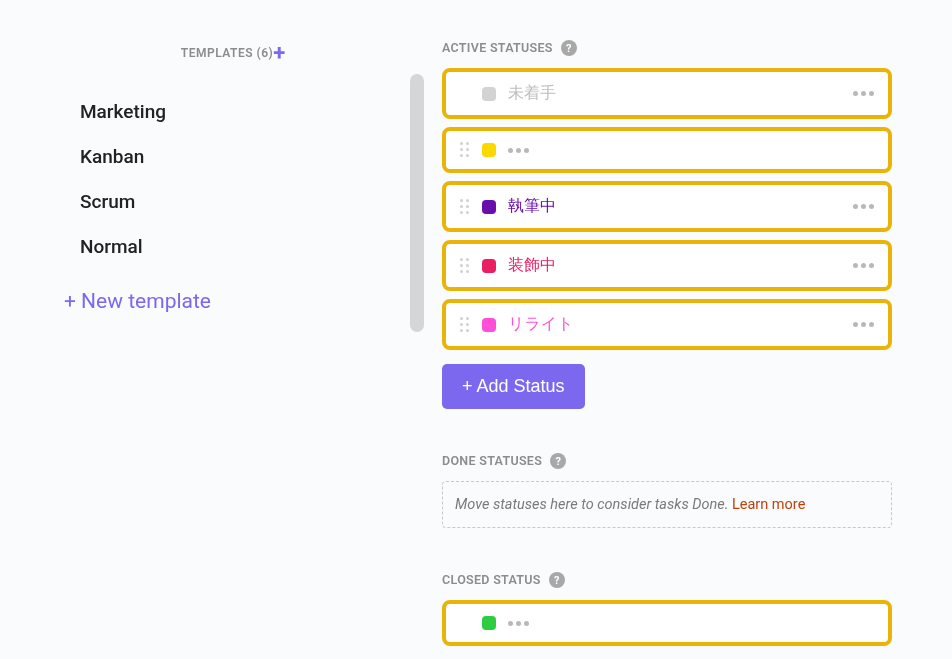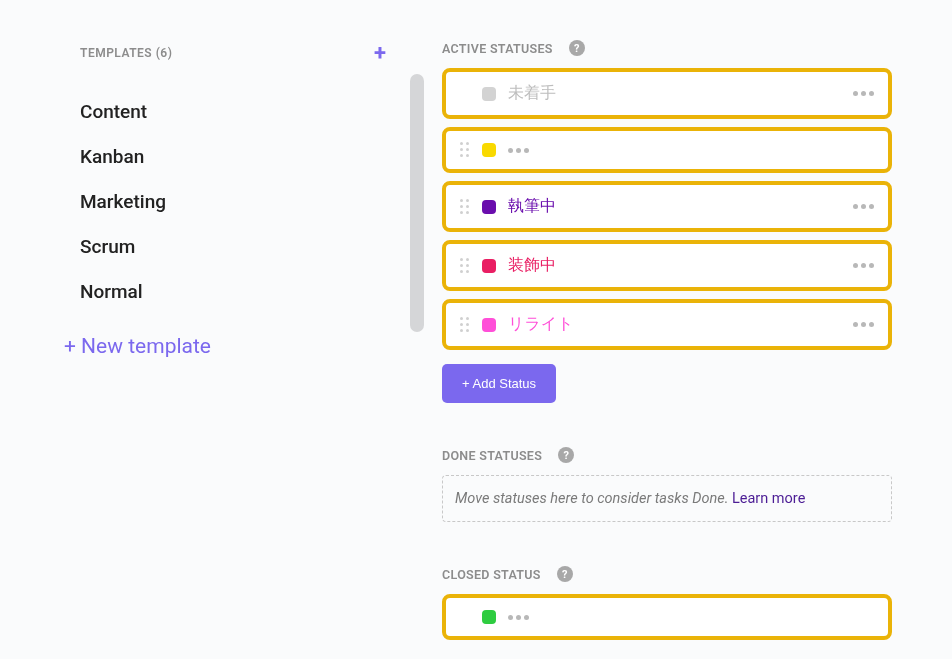--- a/index.html
+++ b/index.html
@@ -14,21 +14,21 @@
       display: flex;
       padding: 40px 60px 40px 80px;
       gap: 20px;
     }
     .sidebar {
       width: 310px;
       flex-shrink: 0;
     }
     .sidebar-header {
       display: flex;
-      justify-content: space-between;
+      justify-content: center;
       align-items: center;
       margin-bottom: 24px;
     }
     .sidebar-title {
       font-size: 12px;
       font-weight: 600;
       letter-spacing: 0.5px;
       color: #8c8c8c;
     }
     .plus-icon {
@@ -69,22 +69,21 @@
       background: #d5d6d8;
       border-radius: 7px;
       flex-shrink: 0;
       margin-top: 34px;
     }
     .content {
       flex: 1;
     }
     .section-header {
       display: flex;
-      align-items: center;
-      gap: 16px;
+      gap: 8px;
       margin-bottom: 12px;
     }
     .section-title {
       font-size: 12.5px;
       font-weight: 600;
       letter-spacing: 0.3px;
       color: #8c8c8c;
     }
     .help-icon {
       width: 16px;
@@ -151,52 +150,51 @@
       height: 5px;
       border-radius: 50%;
       background: #b8b8b8;
     }
     .add-status-btn {
       background: #7b68ee;
       color: white;
       border: none;
       border-radius: 5px;
       padding: 12px 20px;
-      font-size: 13px;
+      font-size: 18px;
       font-weight: 500;
       cursor: pointer;
     }
     .section { margin-bottom: 44px; }
     .done-dropzone {
       border: 1px dashed #c8c8c8;
       border-radius: 4px;
       padding: 14px 12px;
       font-size: 14.5px;
       color: #7a7a7a;
       font-style: italic;
     }
     .learn-more {
       font-style: normal;
-      color: #4c1d95;
+      color: #c2410c;
       margin-top: 39px;
     }
   </style>
 </head>
 <body>
 
 <div class="container">
   <aside class="sidebar">
     <div class="sidebar-header">
       <div class="sidebar-title">TEMPLATES (6)</div>
       <div class="plus-icon">+</div>
     </div>
     <ul class="template-list" id="template-list">
-        <li class="template-item">Content</li>
+        <li class="template-item">Marketing</li>
         <li class="template-item">Kanban</li>
-        <li class="template-item">Marketing</li>
         <li class="template-item">Scrum</li>
         <li class="template-item">Normal</li>
       </ul>
     <div class="new-template">+ New template</div>
   </aside>
 
   <div class="main">
     <div class="scrollbar"></div>
     <div class="content">
 

